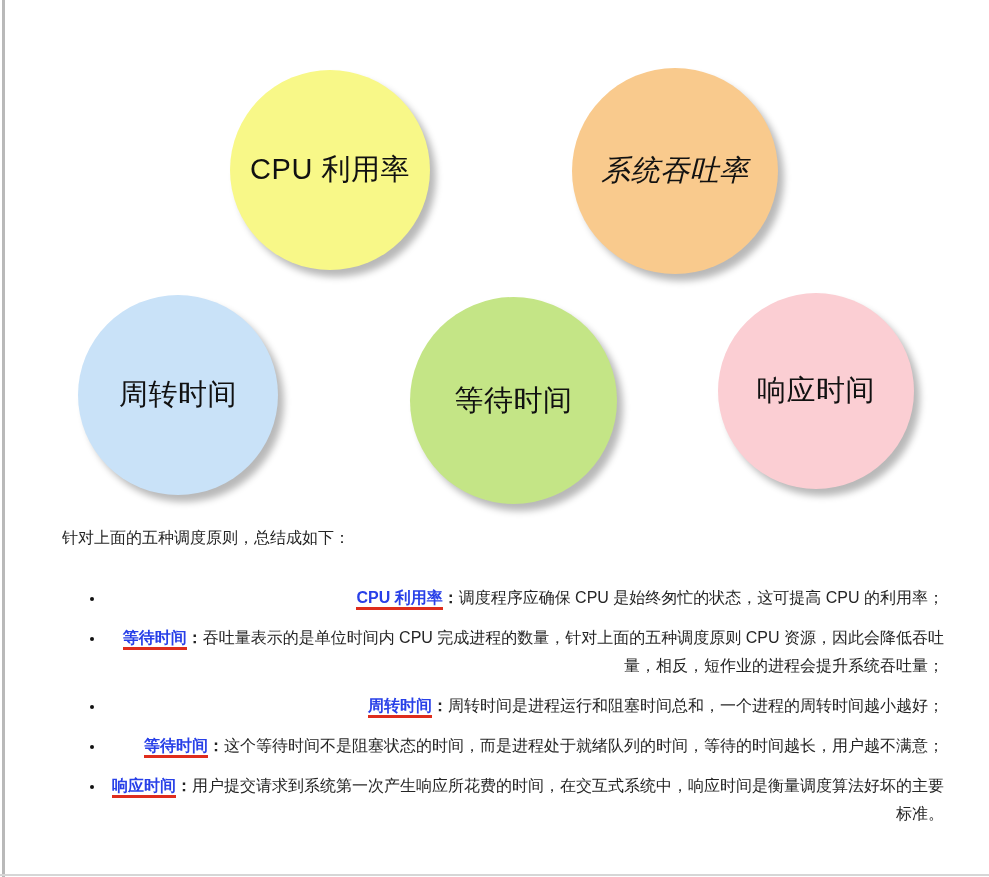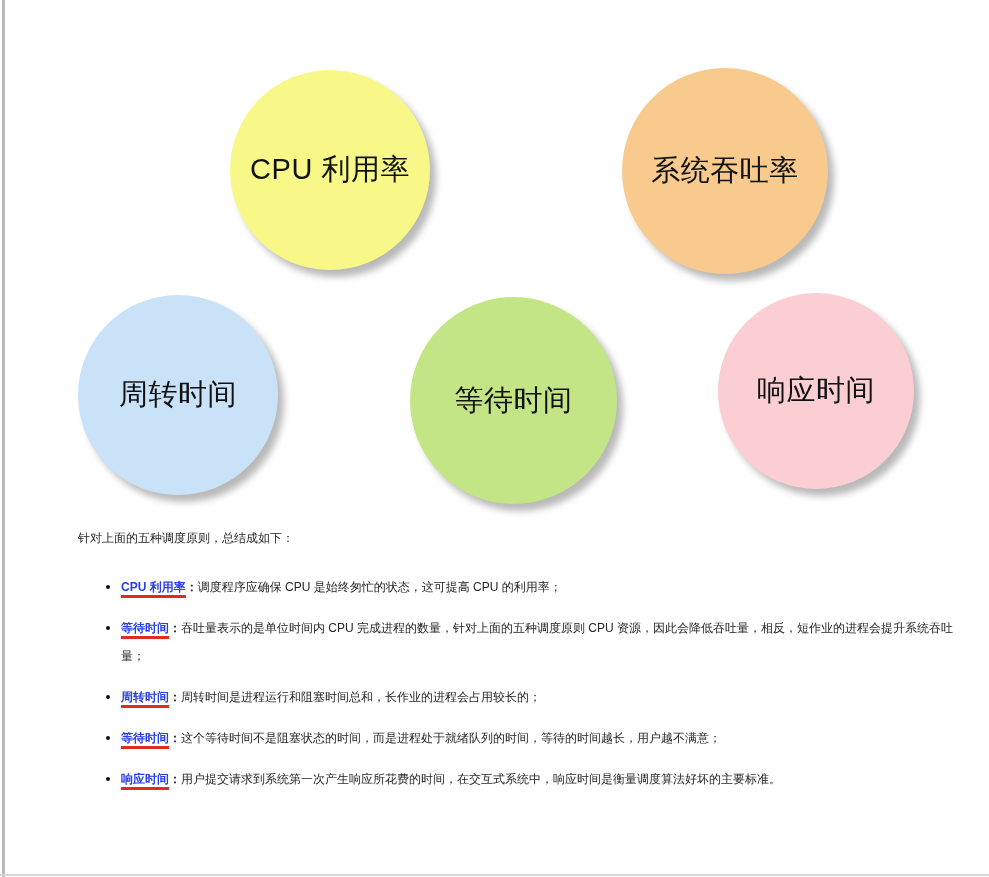--- a/index.html
+++ b/index.html
@@ -43,38 +43,39 @@
     justify-content: center;
     box-shadow: 6px 7px 7px var(--shadow-color, rgba(0,0,0,0.28));
   }
   .circle .label {
     font-size: 29px;
     color: var(--circle-label-color, #111);
     letter-spacing: 0.5px;
     white-space: nowrap;
   }
   .c0 { left: 230px; top: 70px;  width: 200px; height: 200px; }
-  .c1 { left: 622px; top: 68px;  width: 206px; height: 206px; }
+  .c1 { left: 572px; top: 68px;  width: 206px; height: 206px; font-style: italic; }
   .c2 { left: 78px;  top: 295px; width: 200px; height: 200px; }
   .c3 { left: 410px; top: 297px; width: 207px; height: 207px; }
   .c4 { left: 718px; top: 293px; width: 196px; height: 196px; }
   
   .content {
     position: absolute;
-    left: 78px; top: 524px;
+    left: 62px; top: 524px;
     width: 882px;
     color: var(--text-color, #252525);
-    font-size: 12px;
+    font-size: 16px;
     line-height: 28px;
   }
   .intro { margin: 0; }
   ul.principles {
-    margin: 20px 0 0 0;
+    margin: 32px 0 0 0;
     padding-left: 43px;
     list-style: disc;
+    text-align: right;
   }
   ul.principles li {
     margin-bottom: 12px;
     line-height: 28px;
   }
   ul.principles li::marker { color: #111; font-size: 14px; }
   a.term {
     color: var(--link-color, #2840e8);
     font-weight: 700;
     text-decoration: none;
@@ -112,21 +113,21 @@
     <p class="intro">针对上面的五种调度原则，总结成如下：</p>
 
     <ul class="principles">
       <li>
         <a class="term">CPU 利用率</a><span class="colon">：</span><span class="desc">调度程序应确保 CPU 是始终匆忙的状态，这可提高 CPU 的利用率；</span>
       </li>
       <li>
         <a class="term">等待时间</a><span class="colon">：</span><span class="desc">吞吐量表示的是单位时间内 CPU 完成进程的数量，针对上面的五种调度原则 CPU 资源，因此会降低吞吐量，相反，短作业的进程会提升系统吞吐量；</span>
       </li>
       <li>
-        <a class="term">周转时间</a><span class="colon">：</span><span class="desc">周转时间是进程运行和阻塞时间总和，长作业的进程会占用较长的；</span>
+        <a class="term">周转时间</a><span class="colon">：</span><span class="desc">周转时间是进程运行和阻塞时间总和，一个进程的周转时间越小越好；</span>
       </li>
       <li>
         <a class="term">等待时间</a><span class="colon">：</span><span class="desc">这个等待时间不是阻塞状态的时间，而是进程处于就绪队列的时间，等待的时间越长，用户越不满意；</span>
       </li>
       <li>
         <a class="term">响应时间</a><span class="colon">：</span><span class="desc">用户提交请求到系统第一次产生响应所花费的时间，在交互式系统中，响应时间是衡量调度算法好坏的主要标准。</span>
       </li>
     </ul>
   </div>
 

